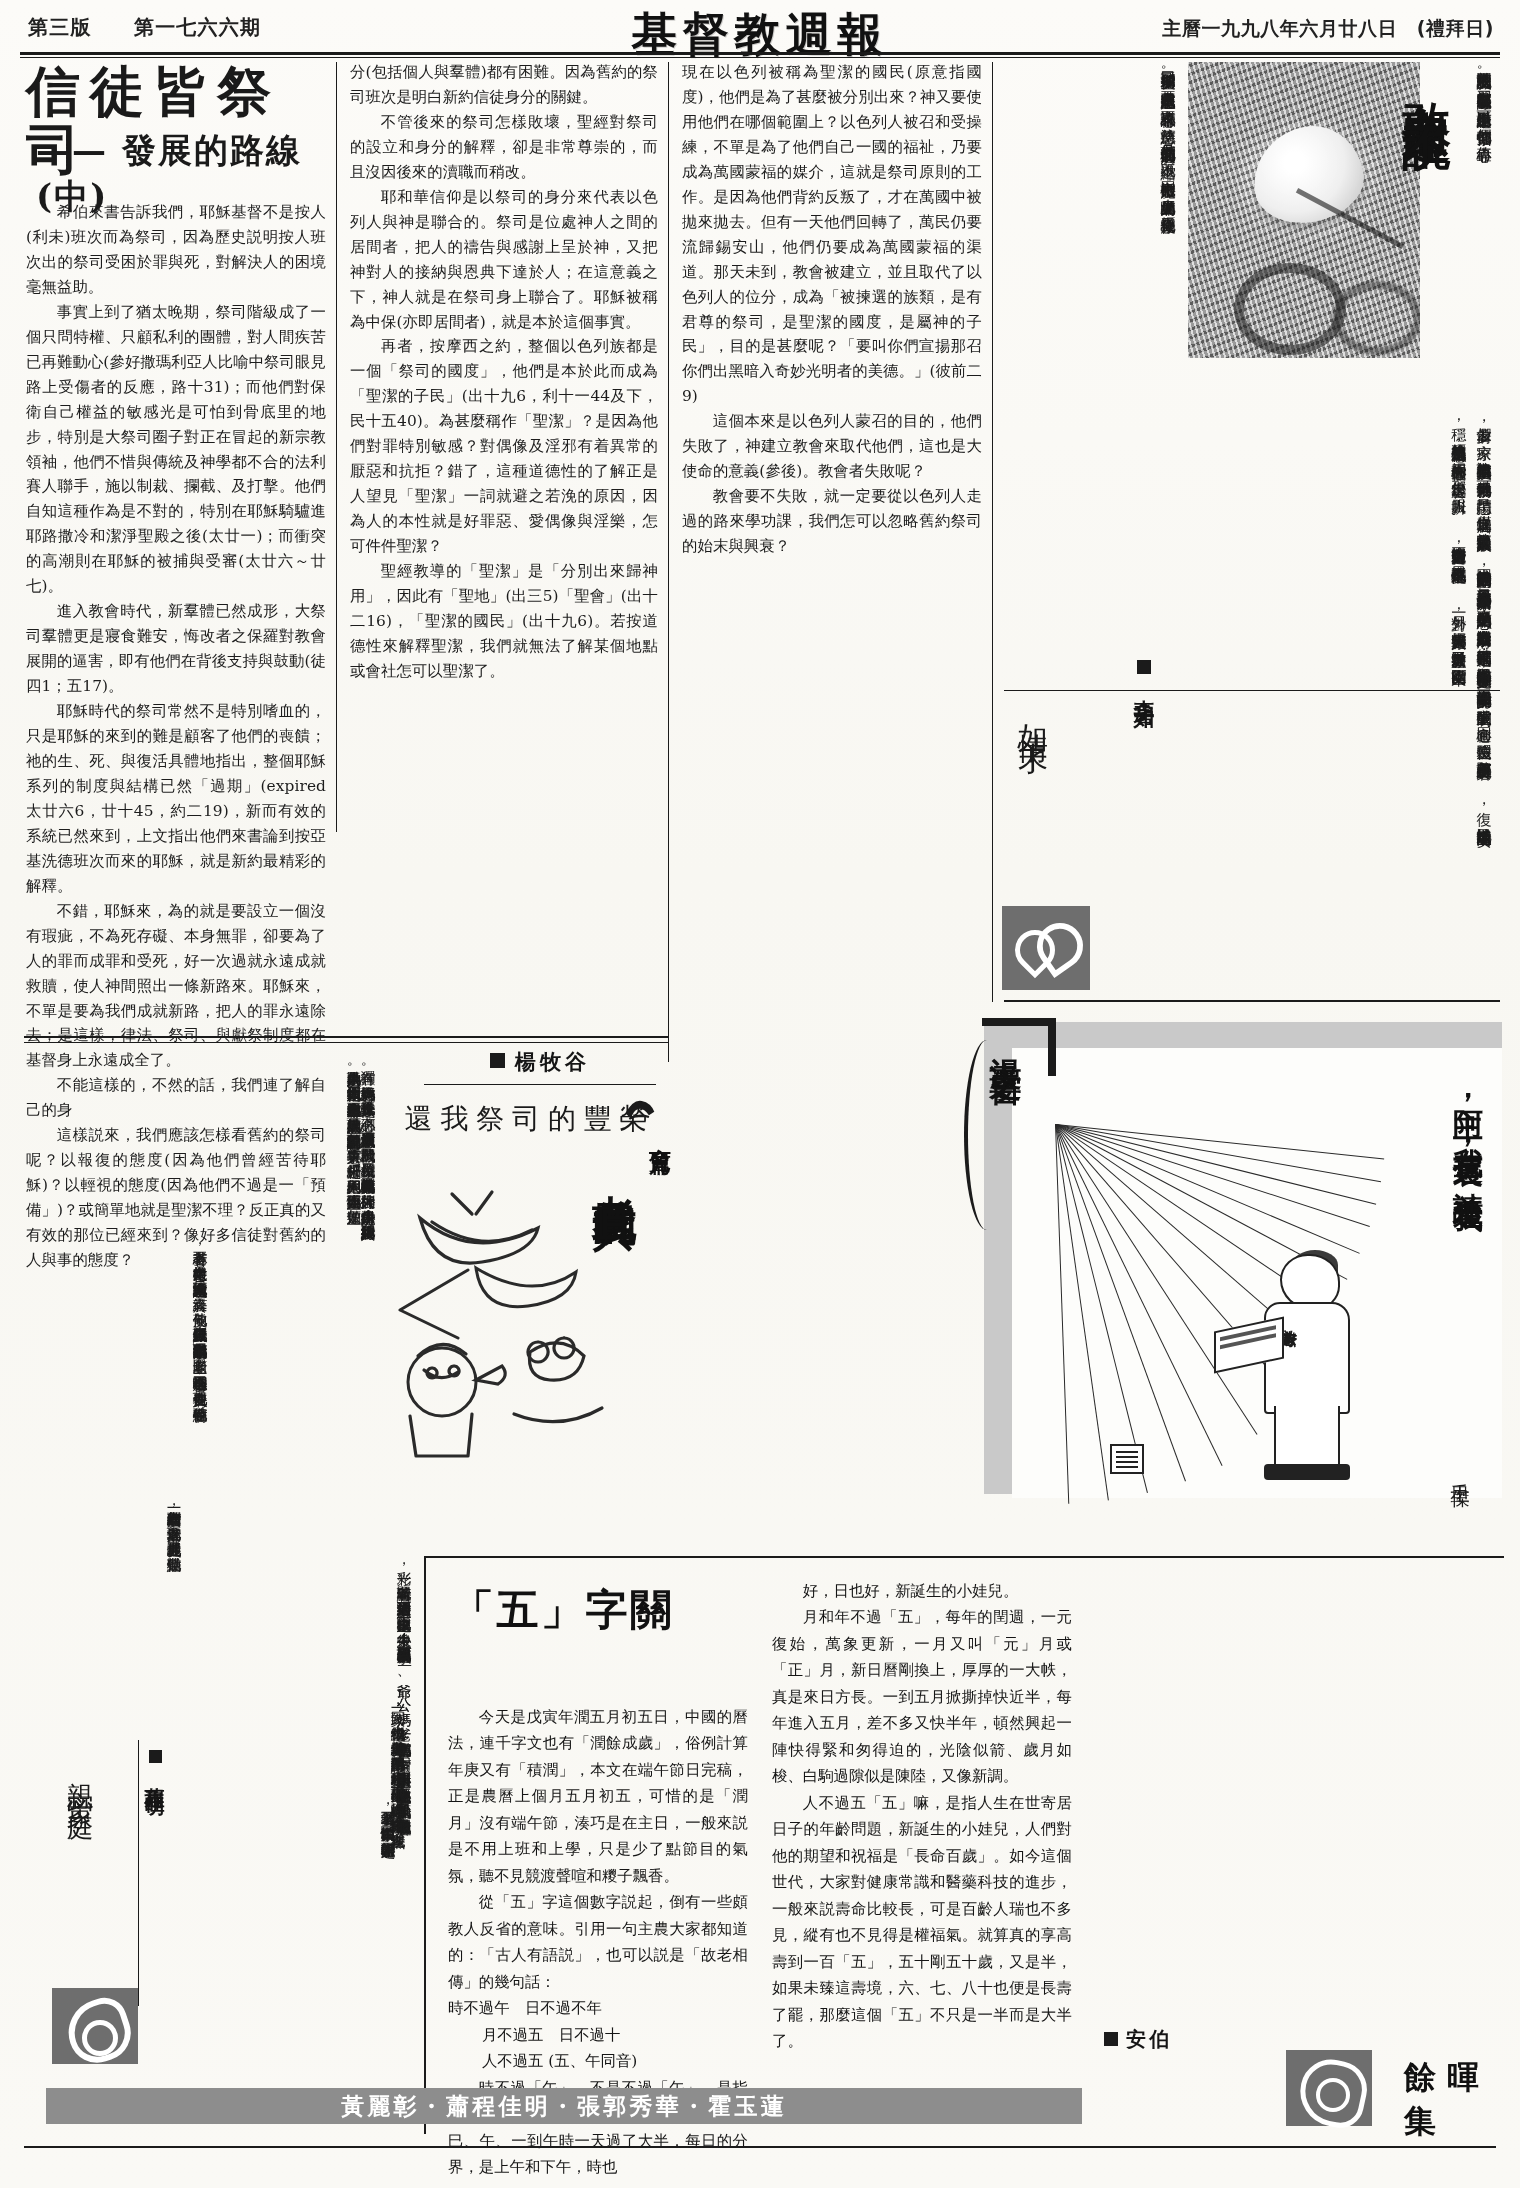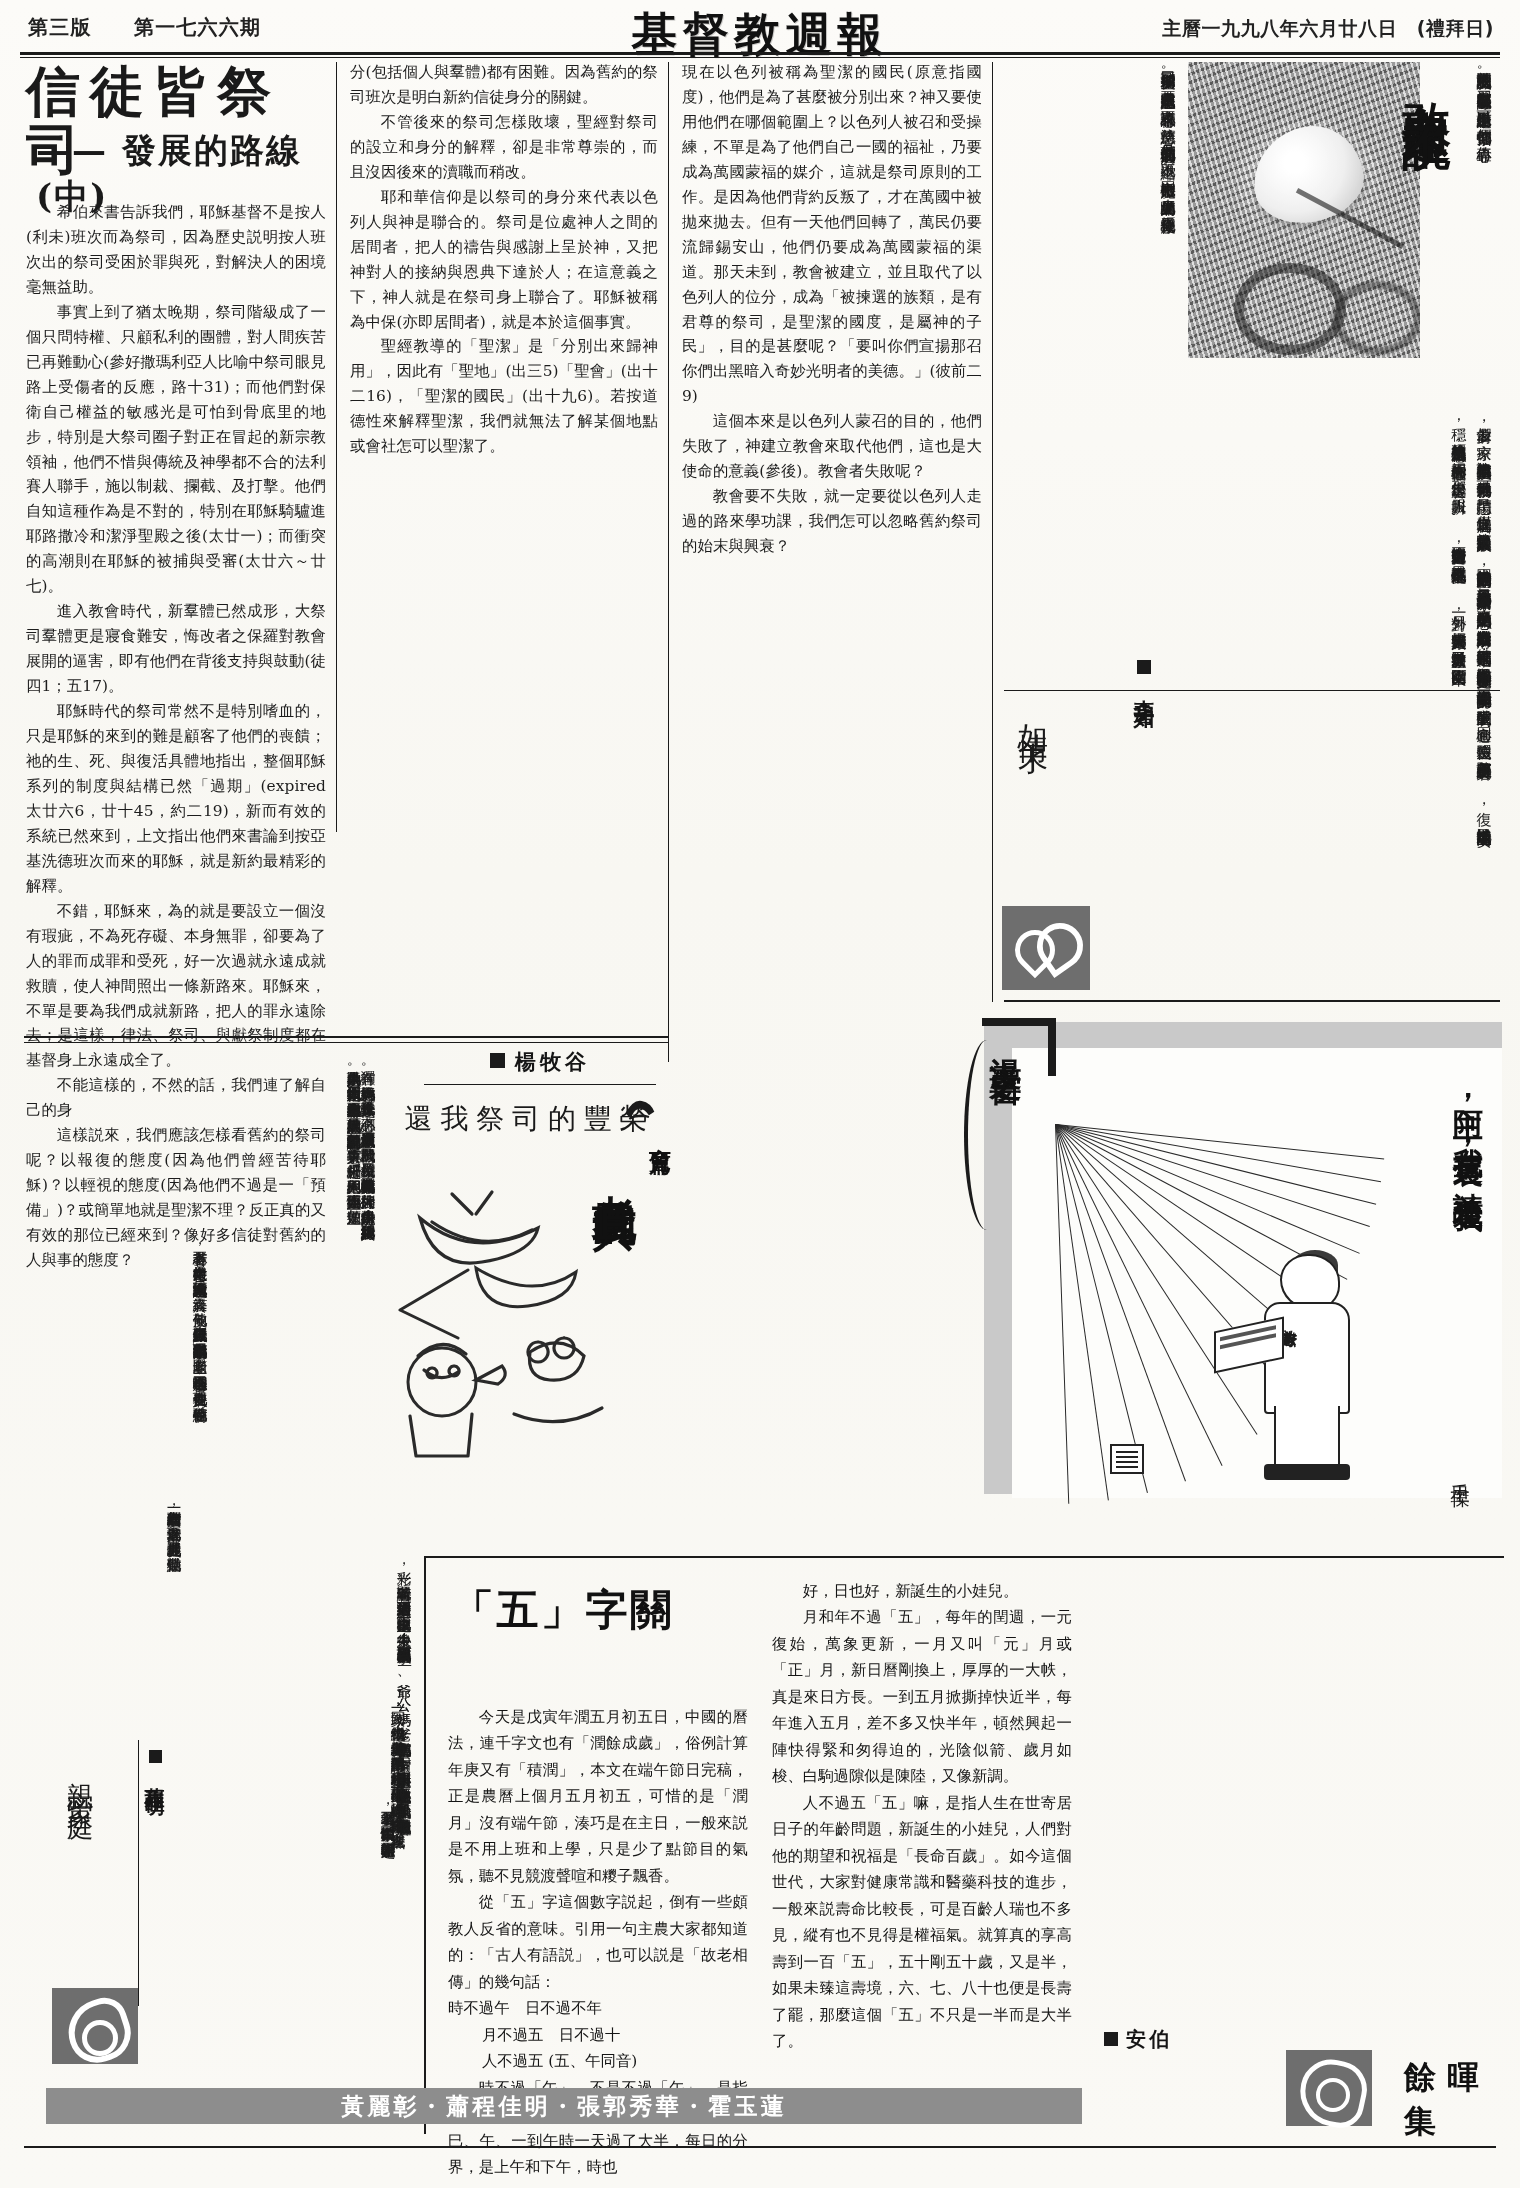--- a/index.html
+++ b/index.html
@@ -234,20 +234,21 @@
     <p>耶穌時代的祭司常然不是特別嗜血的，只是耶穌的來到的難是顧客了他們的喪饋；祂的生、死、與復活具體地指出，整個耶穌系列的制度與結構已然「過期」(expired 太廿六6，廿十45，約二19)，新而有效的系統已然來到，上文指出他們來書論到按亞基洗德班次而來的耶穌，就是新約最精彩的解釋。</p>
     <p>不錯，耶穌來，為的就是要設立一個沒有瑕疵，不為死存礙、本身無罪，卻要為了人的罪而成罪和受死，好一次過就永遠成就救贖，使人神間照出一條新路來。耶穌來，不單是要為我們成就新路，把人的罪永遠除去；是這樣，律法、祭司、與獻祭制度都在基督身上永遠成全了。</p>
     <p>不能這樣的，不然的話，我們連了解自己的身</p>
     <p>這樣説來，我們應該怎樣看舊約的祭司呢？以報復的態度(因為他們曾經苦待耶穌)？以輕視的態度(因為他們不過是一「預備」)？或簡單地就是聖潔不理？反正真的又有效的那位已經來到？像好多信徒對舊約的人與事的態度？</p>
   </div>
 
   <div class="bodycol" id="col2">
     <p class="cont">分(包括個人與羣體)都有困難。因為舊約的祭司班次是明白新約信徒身分的關鍵。</p>
     <p>不管後來的祭司怎樣敗壞，聖經對祭司的設立和身分的解釋，卻是非常尊崇的，而且沒因後來的瀆職而稍改。</p>
     <p>耶和華信仰是以祭司的身分來代表以色列人與神是聯合的。祭司是位處神人之間的居間者，把人的禱告與感謝上呈於神，又把神對人的接納與恩典下達於人；在這意義之下，神人就是在祭司身上聯合了。耶穌被稱為中保(亦即居間者)，就是本於這個事實。</p>
+    <p>再者，按摩西之約，整個以色列族都是一個「祭司的國度」，他們是本於此而成為「聖潔的子民」(出十九6，利十一44及下，民十五40)。為甚麼稱作「聖潔」？是因為他們對罪特別敏感？對偶像及淫邪有着異常的厭惡和抗拒？錯了，這種道德性的了解正是人望見「聖潔」一詞就避之若浼的原因，因為人的本性就是好罪惡、愛偶像與淫樂，怎可件件聖潔？</p>
     <p>聖經教導的「聖潔」是「分別出來歸神用」，因此有「聖地」(出三5)「聖會」(出十二16)，「聖潔的國民」(出十九6)。若按道德性來解釋聖潔，我們就無法了解某個地點或會社怎可以聖潔了。</p>
   </div>
 
   <div class="bodycol" id="col3">
     <p class="cont">現在以色列被稱為聖潔的國民(原意指國度)，他們是為了甚麼被分別出來？神又要使用他們在哪個範圍上？以色列人被召和受操練，不單是為了他們自己一國的福祉，乃要成為萬國蒙福的媒介，這就是祭司原則的工作。是因為他們背約反叛了，才在萬國中被拋來拋去。但有一天他們回轉了，萬民仍要流歸錫安山，他們仍要成為萬國蒙福的渠道。那天未到，教會被建立，並且取代了以色列人的位分，成為「被揀選的族類，是有君尊的祭司，是聖潔的國度，是屬神的子民」，目的是甚麼呢？「要叫你們宣揚那召你們出黑暗入奇妙光明者的美德。」(彼前二9)</p>
     <p>這個本來是以色列人蒙召的目的，他們失敗了，神建立教會來取代他們，這也是大使命的意義(參後)。教會者失敗呢？</p>
     <p>教會要不失敗，就一定要從以色列人走過的路來學功課，我們怎可以忽略舊約祭司的始末與興衰？</p>
   </div>
 
   <div class="vrule" style="left:336px;top:62px;height:770px;"></div>

